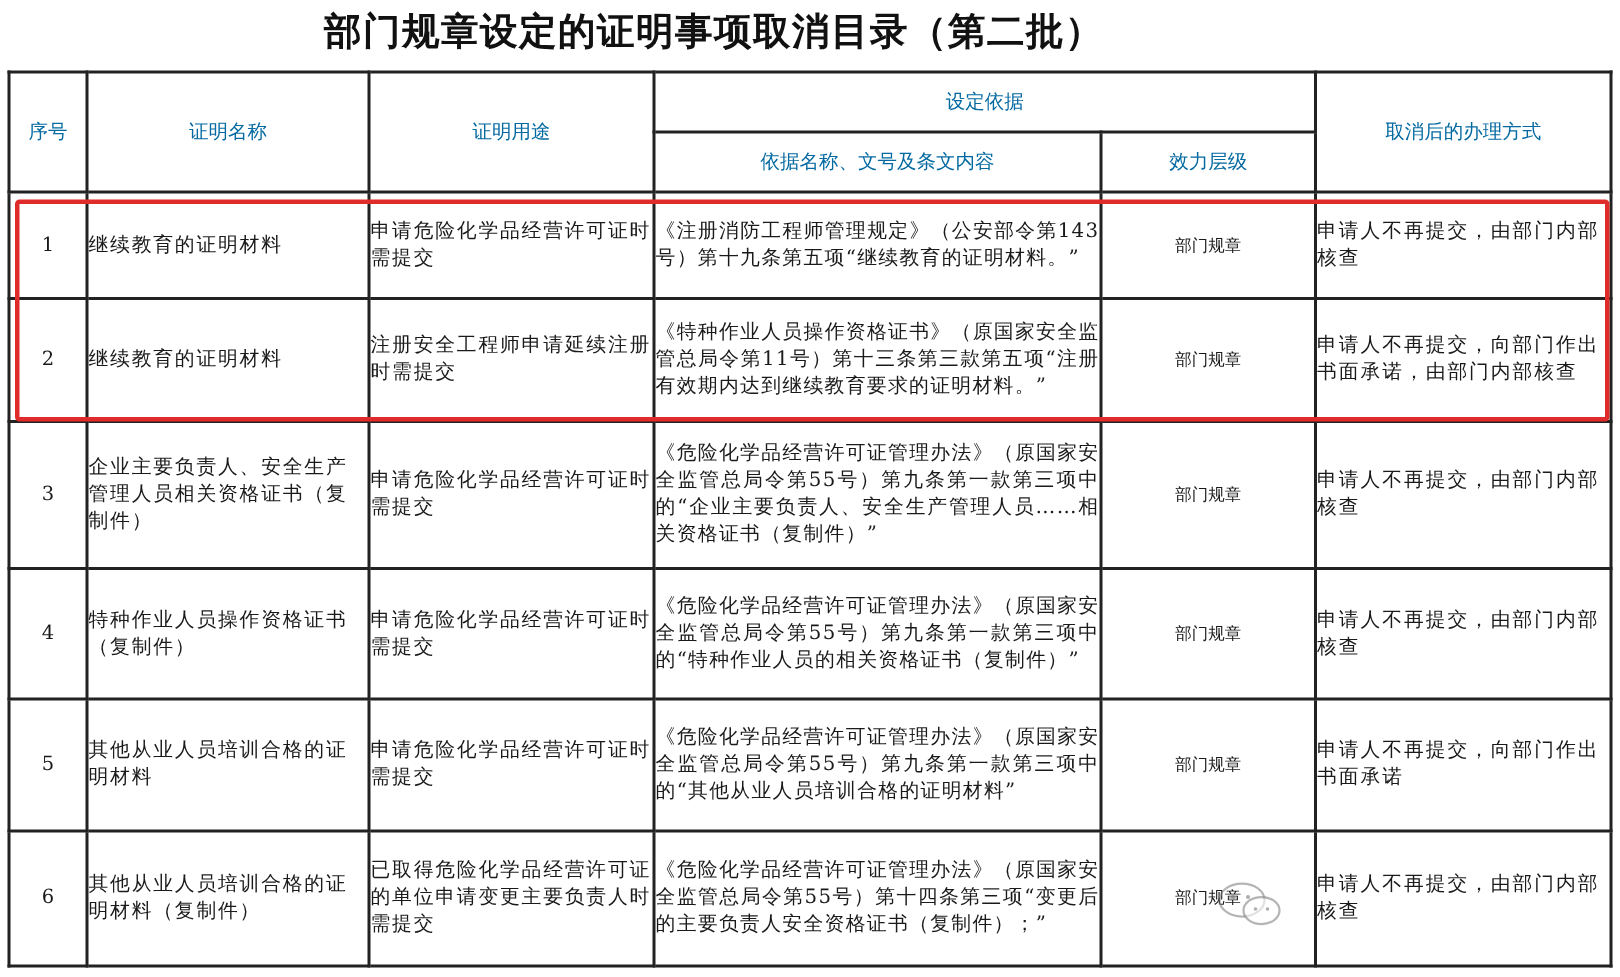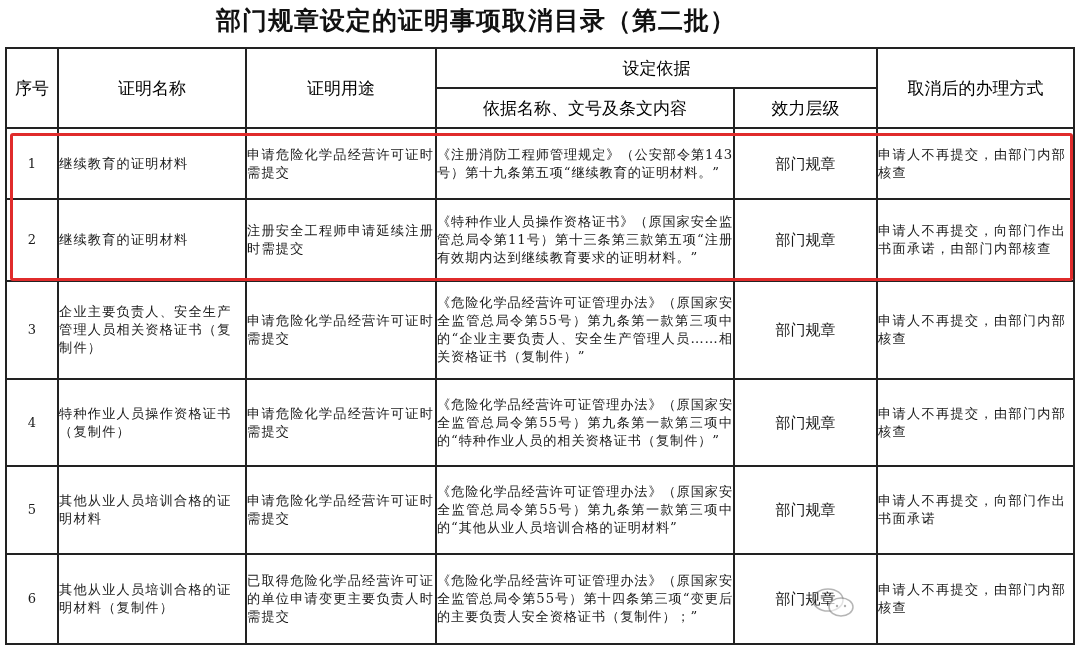--- a/index.html
+++ b/index.html
@@ -3,26 +3,26 @@
 <meta charset="utf-8">
 <style>
   html, body { margin:0; padding:0; background:#ffffff; }
   body { width:1080px; height:651px; position:relative; overflow:hidden;
          font-family:"DejaVu Serif","Liberation Serif",serif; color:#1a1a1a; }
   .title { position:absolute; left:0; top:4px; width:952px; text-align:center;
            font-family:"DejaVu Sans","Liberation Sans",sans-serif; font-size:25px;
            font-weight:bold; letter-spacing:1px; color:#111; }
   table.main { position:absolute; left:5px; top:47px; border-collapse:collapse; table-layout:fixed; }
   table.main td, table.main th { border:2px solid #222; padding:0; vertical-align:middle; }
-  th { font-family:"DejaVu Sans","Liberation Sans",sans-serif; font-weight:normal; font-size:17px; color:#000000; text-align:center;border-radius:18px; }
+  th { font-family:"DejaVu Sans","Liberation Sans",sans-serif; font-weight:normal; font-size:13px; color:#0369a1; text-align:center;border-radius:18px; }
   td { font-size:13.2px; line-height:18px; letter-spacing:1.2px; }
   td.c-no { text-align:center; font-size:13px; letter-spacing:0; }
   td.c-txt { padding:0 3px; text-align:left; }
   td.c-basis { padding:0 2px 0 3px; text-align:justify; letter-spacing:0.9px; }
-  td.c-level { text-align:center; font-size:15px; letter-spacing:0; }
+  td.c-level { text-align:center; font-size:11px; letter-spacing:0; }
   td.c-after { padding:0 4px; letter-spacing:1.3px; }
   .hl { position:absolute; left:10px; top:133px; width:1057px; height:142px;
         border:3px solid #e02b2b; border-radius:3px; pointer-events:none; }
   .wm { position:absolute; left:810px; top:583px; height:40px; display:flex; align-items:center;
         color:rgba(120,120,120,0.55); font-family:"DejaVu Sans","Liberation Sans",sans-serif;
         font-size:26px; letter-spacing:1px; pointer-events:none; }
   .wm svg { margin-right:8px; }
 </style>
 </head>
 <body>

